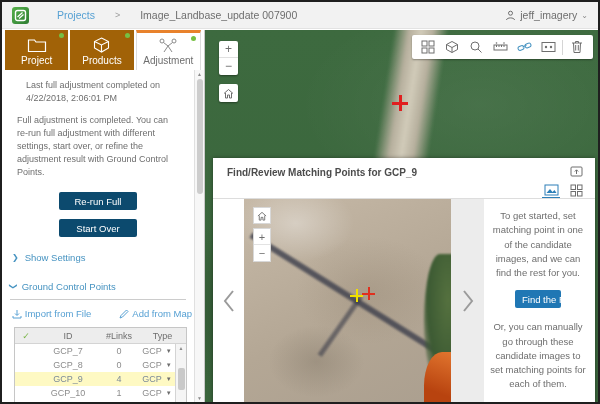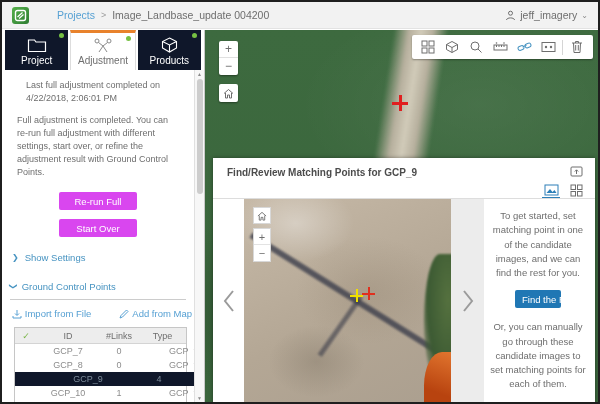--- a/index.html
+++ b/index.html
@@ -6,48 +6,48 @@
   body { background:#fff; font-family:"Liberation Sans", sans-serif; }
   .window { position:relative; width:600px; height:404px; border:2px solid #1f1f1f;
             background:#fff; overflow:hidden; }
 
   
   .topbar { height:27px; background:#f2f2f2; border-bottom:1px solid #e3e3e3;
             display:flex; align-items:center; padding:0 10px; font-size:10.5px; }
   .logo { width:17px; height:17px; border-radius:3px;
           background:linear-gradient(135deg,#56b04a,#2e7d32); position:relative; flex:0 0 aupx; }
   .logo svg { position:absolute; left:2px; top:2px; }
-  .crumbs { margin-left:28px; display:flex; align-items:center; gap:6px; }
+  .crumbs { margin-left:28px; display:flex; align-items:center; gap:20px; }
   .crumb-link { color:#56a0d3; cursor:pointer; }
   .crumb-sep { color:#9a9a9a; font-size:9px; }
   .crumb-cur { color:#6e6e6e; }
   .user { margin-left:auto; display:flex; align-items:center; gap:4px; color:#6e6e6e; }
   .user .caret { font-size:8px; color:#8a8a8a; }
 
   
   .content { position:absolute; top:28px; left:0; right:0; bottom:0; display:flex; }
   .left-panel { width:203px; position:relative; background:#fff; border-right:1px solid #c9c9c9; }
 
   
   .tabs { display:flex; height:40px; padding:0 3px; gap:2px; }
-  .tab { flex:1; background:#0f172a; color:#fff; display:flex; flex-direction:column;
+  .tab { flex:1; background:#a16207; color:#fff; display:flex; flex-direction:column;
          align-items:center; justify-content:flex-end; padding-bottom:4px;
          font-size:10px; position:relative; cursor:pointer; }
   .tab.active { background:#fff; color:#6e6e6e; border-top:3px solid #e8822c;
                 border-left:1px solid #ddd; border-right:1px solid #ddd; }
   .dot { position:absolute; top:3px; right:4px; width:5px; height:5px; border-radius:50%;
          background:#76c043; }
   .tab svg { margin-bottom:2px; }
 
   
   .panel-body { position:absolute; top:40px; left:0; right:10px; bottom:0;
                 font-size:9px; color:#6e6e6e; overflow:hidden; }
   .p-status { margin:9px 8px 0 24px; line-height:1.4; }
   .p-desc   { margin:10px 14px 0 15px; line-height:1.45; }
-  .btn { display:block; margin:9px auto 0; width:78px; height:18px; background:#d946ef;
+  .btn { display:block; margin:9px auto 0; width:78px; height:18px; background:#0c4a6e;
          color:#fff; font-size:9.5px; border:none; border-radius:2px; cursor:pointer;
          font-family:"Liberation Sans", sans-serif; }
   .btn:first-of-type { margin-top:13px; }
   .toggle-link { margin:15px 0 0 10px; color:#4693c1; display:flex; align-items:center;
                  gap:6px; font-size:9.5px; cursor:pointer; }
   .gcp-head { margin:18px 0 0 7px; }
   .chev { font-size:8px; color:#4693c1; }
   .rule { margin:7px 8px 0 8px; border:none; border-top:1px solid #ccc; }
   .import-row { margin:8px 2px 0 0; display:flex; justify-content:flex-end; gap:28px;
                 color:#56a0d3; font-size:9.5px; }
@@ -57,21 +57,21 @@
   .gcp-table { margin:8px 0 0 12px; width:173px; border:1px solid #c6c6c6; font-size:9px; }
   .trow { display:flex; align-items:center; height:14px; color:#8c8c8c; cursor:pointer; }
   .thead { background:#ededed; height:16px; color:#6e6e6e; border-bottom:1px solid #d4d4d4;
            cursor:default; }
   .c-check { width:22px; text-align:center; }
   .c-id { width:62px; text-align:center; }
   .c-links { width:40px; text-align:center; }
   .c-type { flex:1; display:flex; align-items:center; justify-content:center; gap:4px; }
   .tbody-wrap { display:flex; }
   .tbody { flex:1; }
-  .trow.sel { background:#0f172a; color:#7c8b99;gap:20px; }
+  .trow.sel { background:#fef9c3; color:#7c8b99; }
   .caret-dn { font-size:6px; color:#6e6e6e; }
   .tbl-scroll { width:11px; background:#f5f5f5; border-left:1px solid #d4d4d4;
                 display:flex; flex-direction:column; align-items:center;
                 justify-content:space-between; padding:1px 0; font-size:5px; color:#8a8a8a; }
   .tbl-thumb { width:7px; flex:0 0 22px; background:#c9c9c9; border-radius:2px; }
 
   
   .panel-scroll { position:absolute; top:40px; right:0; bottom:0; width:10px;
                   background:#f7f7f7; border-left:1px solid #e0e0e0; display:flex;
                   flex-direction:column; align-items:center; justify-content:space-between;
@@ -179,21 +179,21 @@
   <div class="topbar">
     <div class="logo">
       <svg width="13" height="13" viewBox="0 0 13 13">
         <rect x="1.5" y="1.5" width="10" height="10" rx="2" fill="none" stroke="#fff" stroke-width="1.4"></rect>
         <path d="M3.5 8 L8.5 3.5 M5 9.5 L9.5 5.5" stroke="#fff" stroke-width="1.2"></path>
       </svg>
     </div>
     <div class="crumbs">
       <span class="crumb-link">Projects</span>
       <span class="crumb-sep">&gt;</span>
-      <span class="crumb-cur">Image_Landbase_update 004200</span>
+      <span class="crumb-cur">Image_Landbase_update 007900</span>
     </div>
     <div class="user">
       <span>
         <svg width="11" height="11" viewBox="0 0 11 11">
             <circle cx="5.5" cy="3.2" r="2" fill="none" stroke="#6e6e6e"></circle>
             <path d="M1.5 10 C1.5 7.2 9.5 7.2 9.5 10" fill="none" stroke="#6e6e6e"></path>
           </svg>
       </span>
       <span>jeff_imagery</span>
       <span class="caret">⌄</span>
@@ -207,39 +207,39 @@
       <div class="tabs">
         <div class="tab">
           <span class="dot"></span>
           <span>
             <svg width="20" height="15" viewBox="0 0 20 15">
                 <path d="M1.5 2 h6 l1.5 2 h9.5 v9.5 h-17 z" fill="none" stroke="#fff" stroke-width="1.2"></path>
               </svg>
           </span>
           <span>Project</span>
         </div>
+        <div class="tab">
+          <span class="dot"></span>
+          <span>
+            <svg width="17" height="16" viewBox="0 0 17 16">
+                <path d="M8.5 1 L15.5 4.5 V11 L8.5 15 L1.5 11 V4.5 Z M1.5 4.5 L8.5 8 L15.5 4.5 M8.5 8 V15" fill="none" stroke="#fff" stroke-width="1.1"></path>
+              </svg>
+          </span>
+          <span>Products</span>
+        </div>
         <div class="tab active">
           <span class="dot"></span>
           <span>
             <svg width="18" height="15" viewBox="0 0 18 15">
               <circle cx="3" cy="3" r="2" fill="none" stroke="#8a8a8a"></circle>
                 <circle cx="15" cy="3" r="2" fill="none" stroke="#8a8a8a"></circle>
               <path d="M4.5 4.5 L9 8 L13.5 4.5 M9 8 L5 14 M9 8 L13 14" fill="none" stroke="#8a8a8a"></path>
             </svg>
           </span>
           <span>Adjustment</span>
-        </div>
-        <div class="tab">
-          <span class="dot"></span>
-          <span>
-            <svg width="17" height="16" viewBox="0 0 17 16">
-                <path d="M8.5 1 L15.5 4.5 V11 L8.5 15 L1.5 11 V4.5 Z M1.5 4.5 L8.5 8 L15.5 4.5 M8.5 8 V15" fill="none" stroke="#fff" stroke-width="1.1"></path>
-              </svg>
-          </span>
-          <span>Products</span>
         </div>
       </div>
 
       <div class="panel-body">
         <p class="p-status">Last full adjustment completed on 4/22/2018, 2:06:01 PM</p>
         <p class="p-desc">Full adjustment is completed. You can re-run full adjustment with different settings, start over, or refine the adjustment result with Ground Control Points.</p>
 
         <button class="btn">Re-run Full</button>
         <button class="btn">Start Over</button>
 

